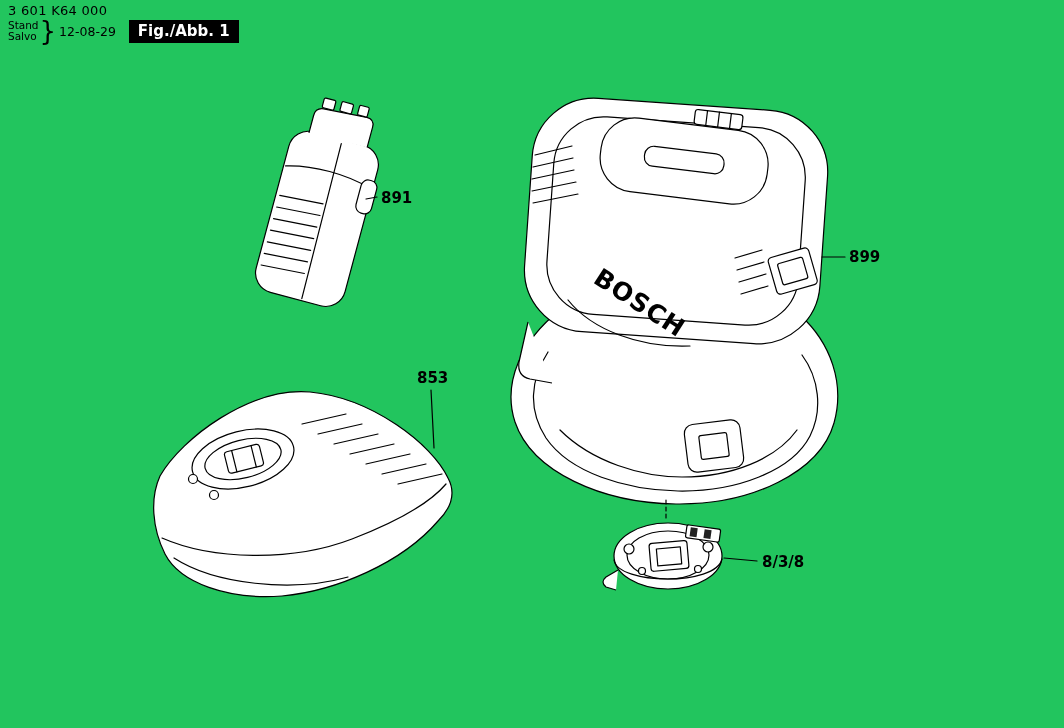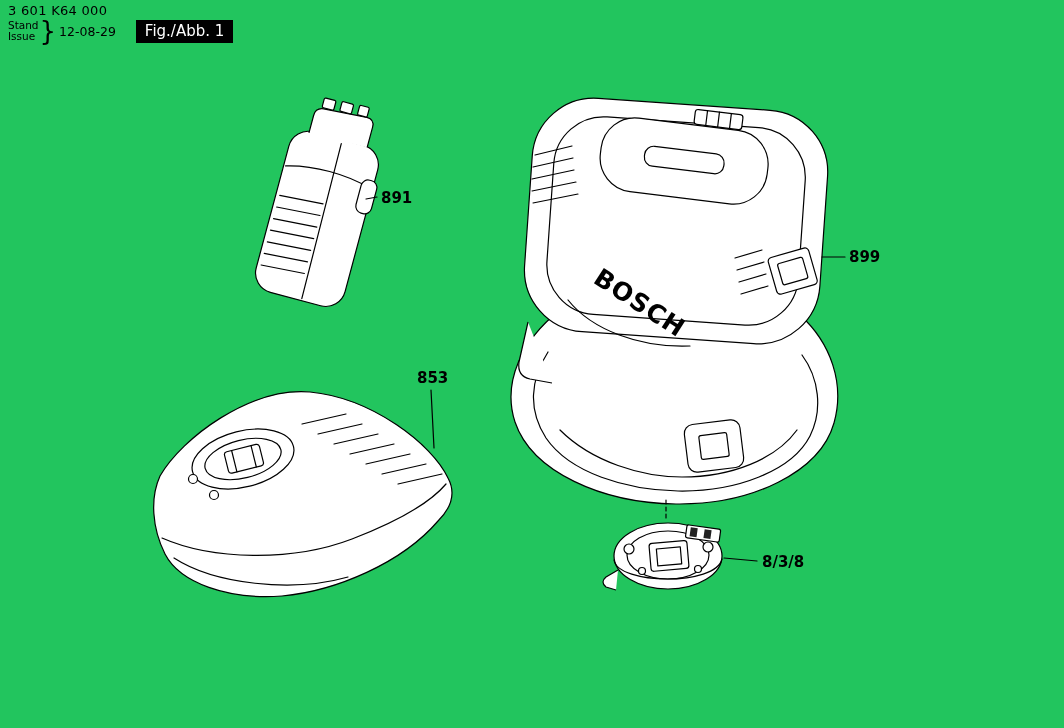--- a/index.html
+++ b/index.html
@@ -8,42 +8,42 @@
     background:#fff;color:#000;
     font-family:"DejaVu Sans","Liberation Sans",sans-serif;
   }
   .page{position:absolute;inset:0;background:#22c55e}
 
   .header{position:absolute;top:3px;left:8px}
   .part-number{font-size:13px;letter-spacing:.3px}
   .issue-row{display:flex;align-items:center;margin-top:1px}
   .stand-issue{font-size:10.5px;line-height:11px}
   .brace{font-size:26px;line-height:24px;font-weight:400;margin:0 3px 0 1px}
-  .date{font-size:12.5px;margin-right:20px}
-  .fig-badge{background:#000;color:#fff;font-size:15px;font-weight:normal;padding:2px 9px 3px}
+  .date{font-size:12.5px;margin-right:13px}
+  .fig-badge{background:#000;color:#fff;font-size:15px;font-weight:bold;padding:2px 9px 3px}
 
   .footer{position:absolute;left:931px;bottom:1px;font-size:10px;line-height:9.6px}
 
   svg.drawing{position:absolute;left:0;top:0}
   .ln{fill:none;stroke:#000;stroke-width:1.2;stroke-linecap:round;stroke-linejoin:round}
   .fw{fill:#fff;stroke:#000;stroke-width:1.2;stroke-linejoin:round}
   .lbl{font-family:"DejaVu Sans",sans-serif;font-size:15px;font-weight:bold;fill:#000}
   .brand{font-family:"DejaVu Sans",sans-serif;font-size:25px;font-weight:bold;fill:#000;letter-spacing:1px}
 </style>
 </head>
 <body>
 
 <div class="page">
 
   <div class="header">
     <div class="part-number">3 601 K64 000</div>
     <div class="issue-row">
       <div class="stand-issue">
         <div>Stand</div>
-        <div>Issue</div>
+        <div>Salvo</div>
       </div>
       <div class="brace">}</div>
       <div class="date">12-08-29</div>
       <div class="fig-badge">Fig./Abb. 1</div>
     </div>
   </div>
 
   <svg class="drawing" width="1064" height="728" viewBox="0 0 1064 728" xmlns="http://www.w3.org/2000/svg">
 
     <g>

